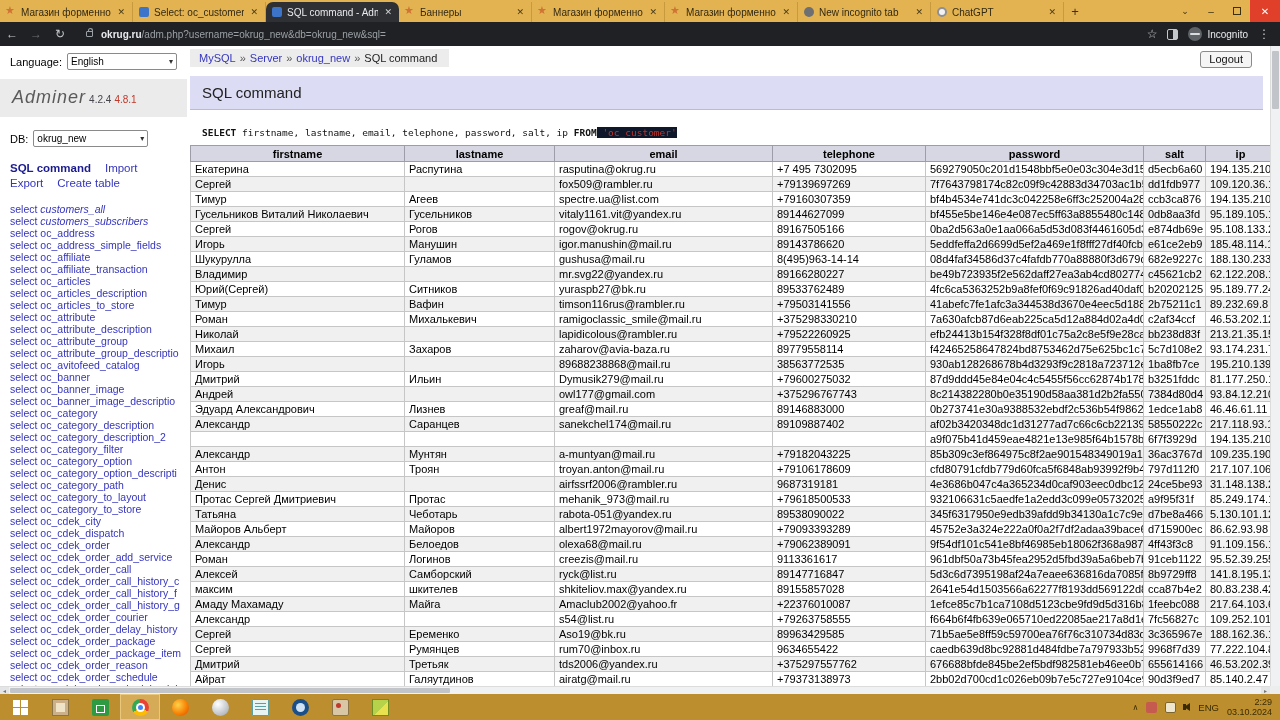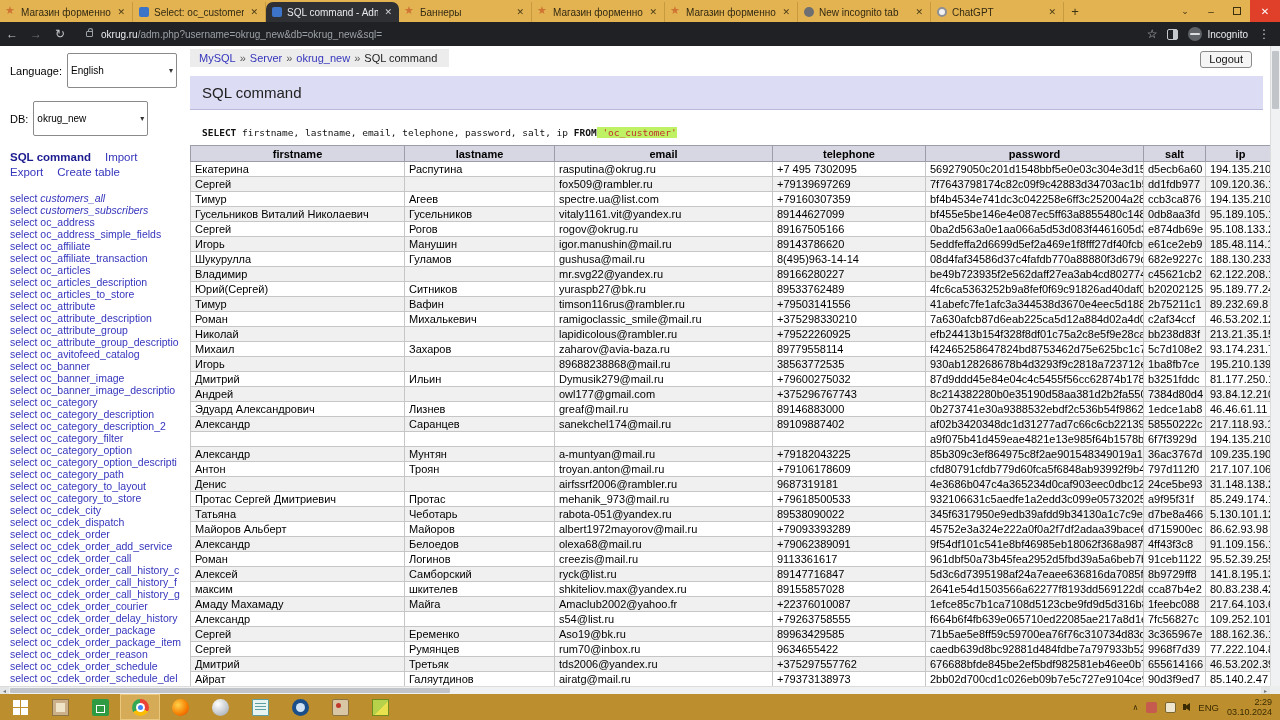--- a/index.html
+++ b/index.html
@@ -26,39 +26,39 @@
   .win-btn .box { width:8px; height:8px; border:1px solid #3a3010; display:inline-block; }
   .win-btn.close-btn { background:#e0402a; color:#fff; width:30px; }
 
   
   .toolbar { position:absolute; top:22px; left:0; right:0; height:24px; background:#202124; display:flex; align-items:center; color:#c4c7cb; }
   .nav-ico { width:24px; text-align:center; font-size:12px; color:#c4c7cb; }
   .nav-ico.dim { color:#6e7175; }
   .lock-ico { width:7px; height:6px; border:1px solid #9aa0a6; border-radius:1px; position:relative; margin:0 8px 0 14px; }
   .lock-ico::before { content:""; position:absolute; left:1px; top:-4px; width:3px; height:3px; border:1px solid #9aa0a6; border-bottom:none; border-radius:3px 3px 0 0; }
   .url { font-size:10px; white-space:nowrap; }
-  .url .host { color:#e8eaed; font-weight:normal; }
+  .url .host { color:#e8eaed; font-weight:bold; }
   .url .path { color:#9aa0a6;text-align:right; }
   .toolbar-right { margin-left:auto; display:flex; align-items:center; gap:10px; padding-right:10px; }
   .star-ico { font-size:12px; color:#c4c7cb; }
   .panel-ico { width:11px; height:11px; border:1px solid #c4c7cb; border-radius:2px; position:relative; }
   .panel-ico::before { content:""; position:absolute; right:0; top:0; bottom:0; width:4px; background:#c4c7cb; }
   .incog-chip { display:flex; align-items:center; gap:5px; }
   .incog-avatar { width:14px; height:14px; border-radius:50%; background:#5f6368; position:relative; }
   .incog-avatar::before { content:""; position:absolute; left:2px; right:2px; top:6px; height:2px; background:#dadce0; border-radius:1px; }
   .incog-label { font-size:10px; color:#e8eaed; }
   .dots-ico { font-size:12px; color:#c4c7cb; }
 
   
   .viewport { position:absolute; top:46px; left:0; right:0; height:648px; background:#fff; overflow:hidden; }
 
   
   .sidebar { position:absolute; left:0; top:0; width:187px; height:100%; overflow:hidden; font-size:11px; }
   .lang-row { padding:7px 0 0 10px; font-size:11px; color:#000; display:flex; align-items:center; gap:5px; }
-  .select-box { border:1px solid #8a8a8a; border-radius:2px; background:#fff; font-size:10px; padding:11px 3px; display:inline-flex; align-items:center; justify-content:space-between; }
+  .select-box { border:1px solid #8a8a8a; border-radius:2px; background:#fff; font-size:10px; padding:2px 3px; display:inline-flex; align-items:center; justify-content:space-between; }
   .select-box .arrow { font-size:8px; margin-left:6px; color:#333; }
   .lang-row .select-box { width:110px; }
   .logo-strip { margin-top:9px; background:#ebebeb; padding:8px 0 9px 12px; }
   .logo-name { font-style:italic; font-size:18px; color:#5a5a5a; letter-spacing:1px; }
   .logo-ver { font-size:10px; color:#46464f; }
   .logo-newver { font-size:10px; color:#c0392b; }
   .db-row { padding:13px 0 0 10px; display:flex; align-items:center; gap:5px; font-size:11px; }
   .db-row .select-box { width:115px; }
   .side-nav { padding:14px 0 0 10px; line-height:15px; font-size:11.5px; }
   .side-nav a { color:#3535bd; text-decoration:none; margin-right:14px; }
@@ -70,21 +70,21 @@
 
   
   .main { position:absolute; left:190px; top:0; right:0; height:100%; }
   .breadcrumb { position:absolute; left:0; top:3px; height:18px; line-height:18px; background:#ececec; display:inline-flex; padding:0 12px 0 9px; font-size:11px; color:#222; gap:4px; white-space:nowrap; }
   .breadcrumb a { color:#3535bd; text-decoration:none; }
   .breadcrumb .sep { color:#555; }
   .logout-btn { position:absolute; top:5px; right:28px; font-size:11px; padding:1px 8px 2px; background:#f5f5f5; border:1px solid #8a8a8a; border-radius:3px; color:#111; }
   .page-h2 { position:absolute; left:0; top:30px; width:1073px; height:34px; background:#dcdcf5; border-bottom:1px solid #b9b9d8; line-height:34px; padding-left:12px; font-size:15px; color:#222; }
   .sql-code { position:absolute; left:12px; top:81px; font-family:"DejaVu Sans Mono", monospace; font-size:9.5px; color:#111; white-space:nowrap; }
   .sql-code .kw { font-weight:bold; }
-  .sql-code .tbl { color:#c0342b; background:#bef264; }
+  .sql-code .tbl { color:#c0342b; background:#0f172a; }
 
   
   .result-wrap { position:absolute; left:0; top:99px; right:0; bottom:0; overflow:hidden; }
   table.result { border-collapse:collapse; table-layout:fixed; width:1085px; font-size:11px; }
   table.result th { background:#d7d7e3; border:1px solid #9d9daa; font-weight:bold; text-align:center; height:16px; padding:0 3px; color:#000; }
   table.result td { border:1px solid #c6c6c6; height:15px; padding:0 4px; white-space:nowrap; overflow:hidden; color:#000; }
   table.result tr:nth-child(even) td { background:#f0f0f0; }
   table.result tr:nth-child(odd) td { background:#fff; }
 
   
@@ -210,20 +210,25 @@
 
   <div class="viewport">
 
     <div class="sidebar">
       <div class="lang-row">
         <span>Language:</span>
         <span class="select-box">
           <span>English</span>
           <span class="arrow">▾</span>
         </span>
+      </div>
+      <div class="logo-strip">
+        <span class="logo-name">Adminer</span>
+        <span class="logo-ver">4.2.4</span>
+        <span class="logo-newver">4.8.1</span>
       </div>
       <div class="db-row">
         <span>DB:</span>
         <span class="select-box">
           <span>okrug_new</span>
           <span class="arrow">▾</span>
         </span>
       </div>
       <div class="side-nav">
         <a href="#" class="current">SQL command</a><a href="#">Import</a><br>

